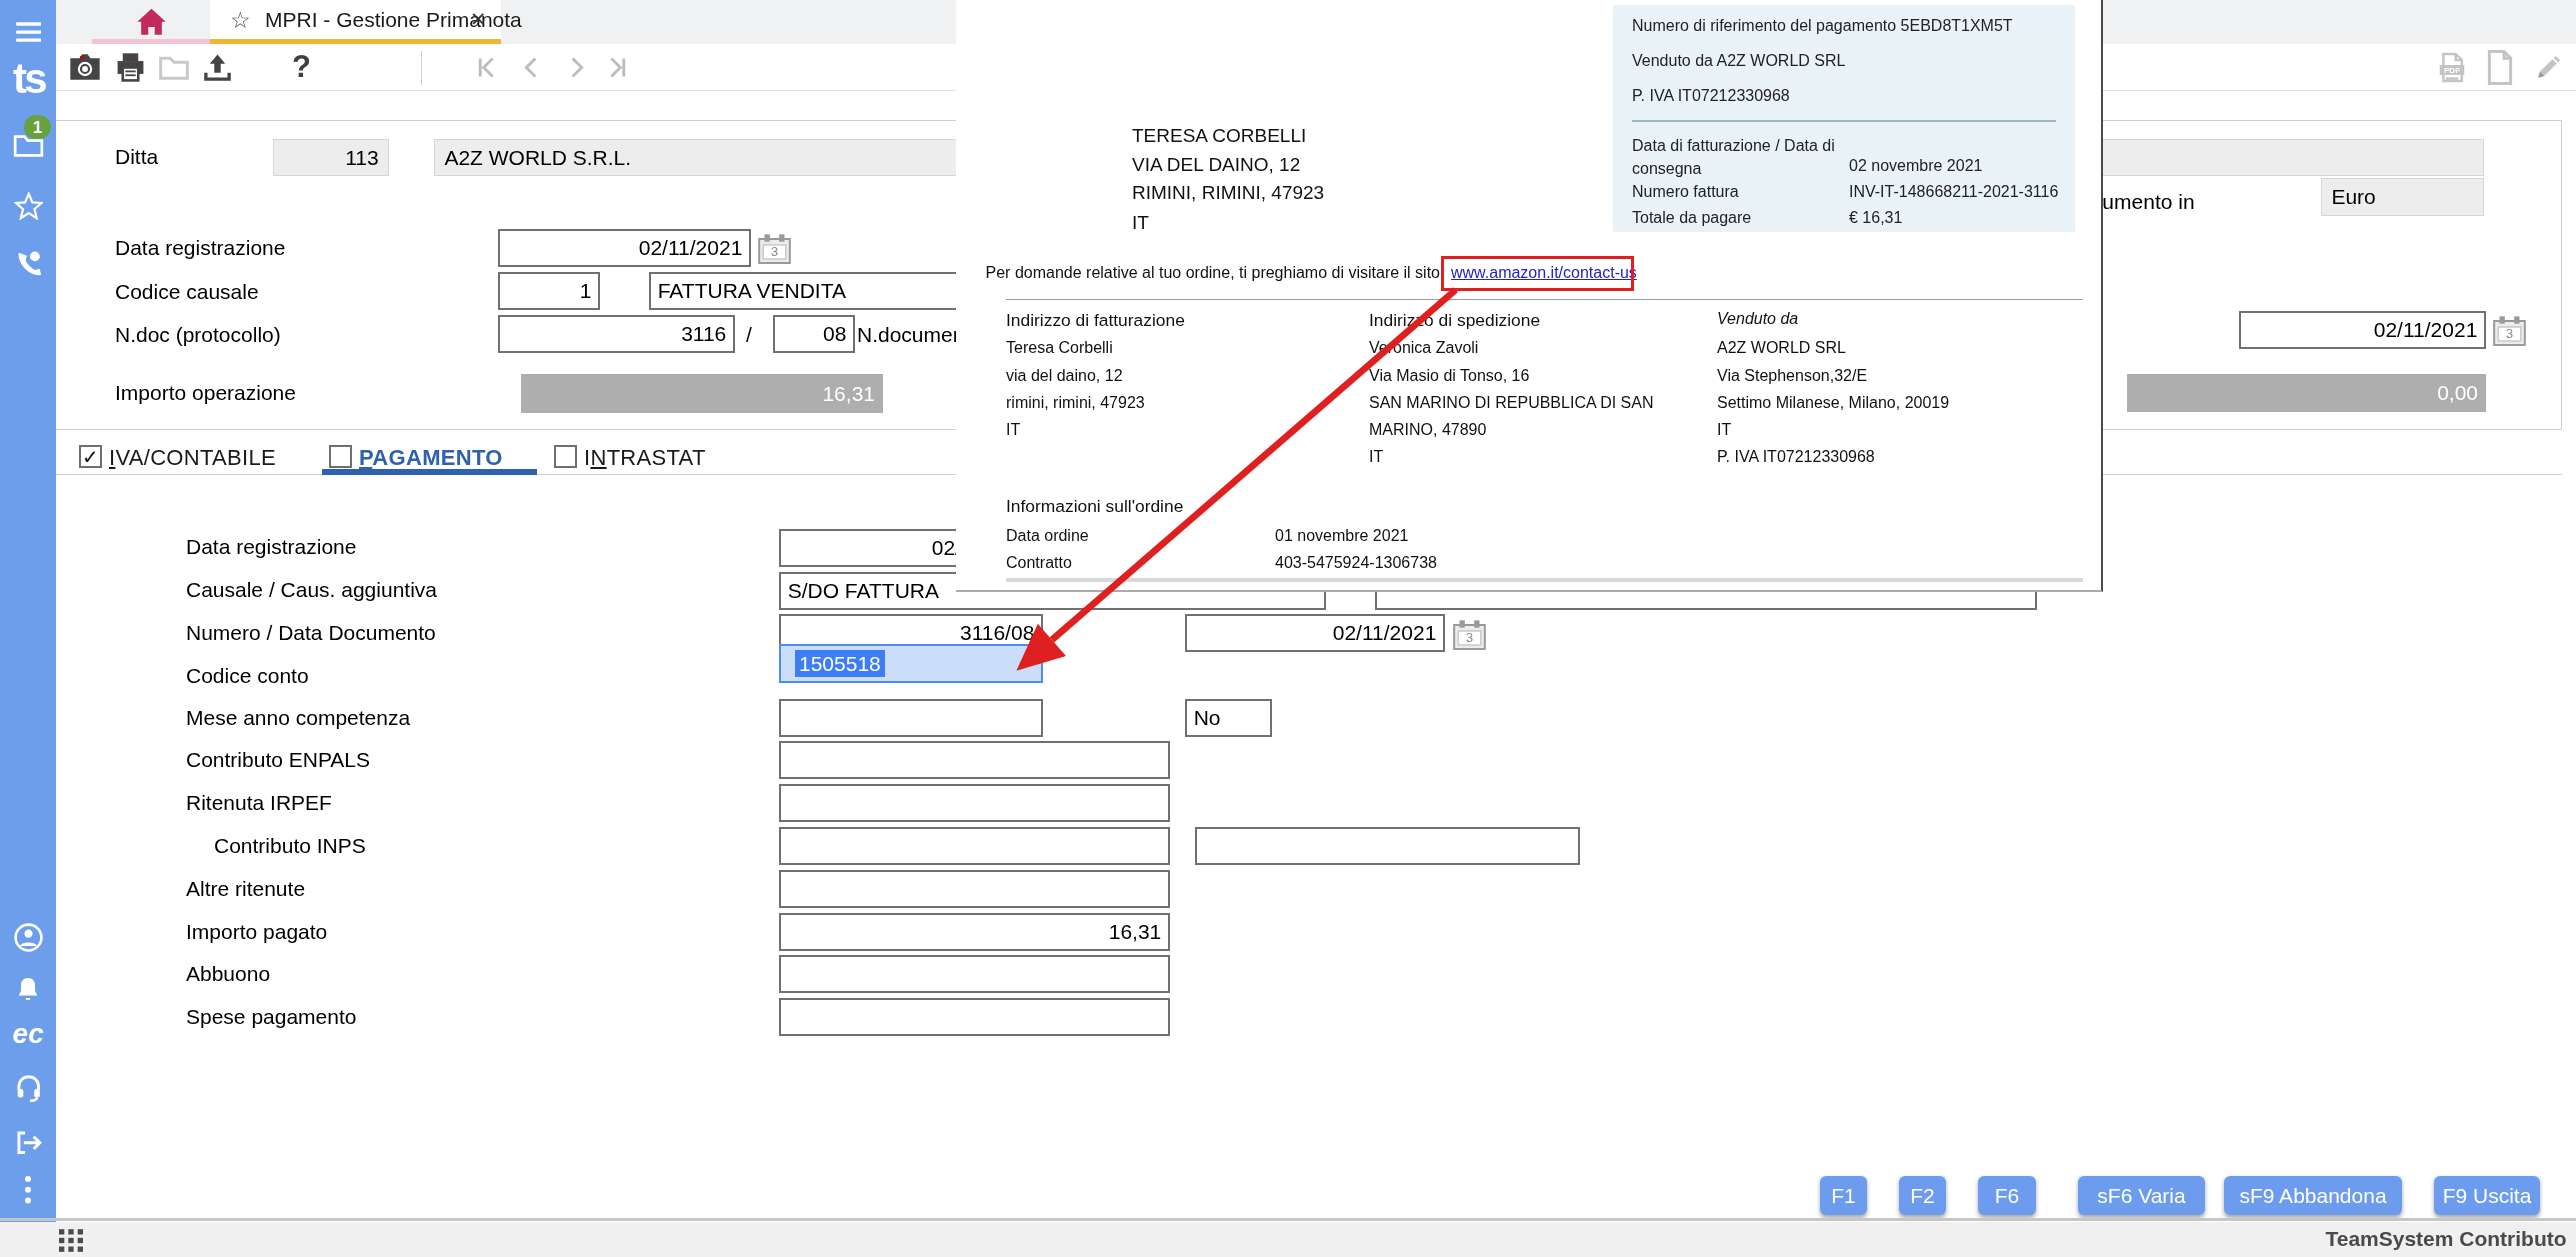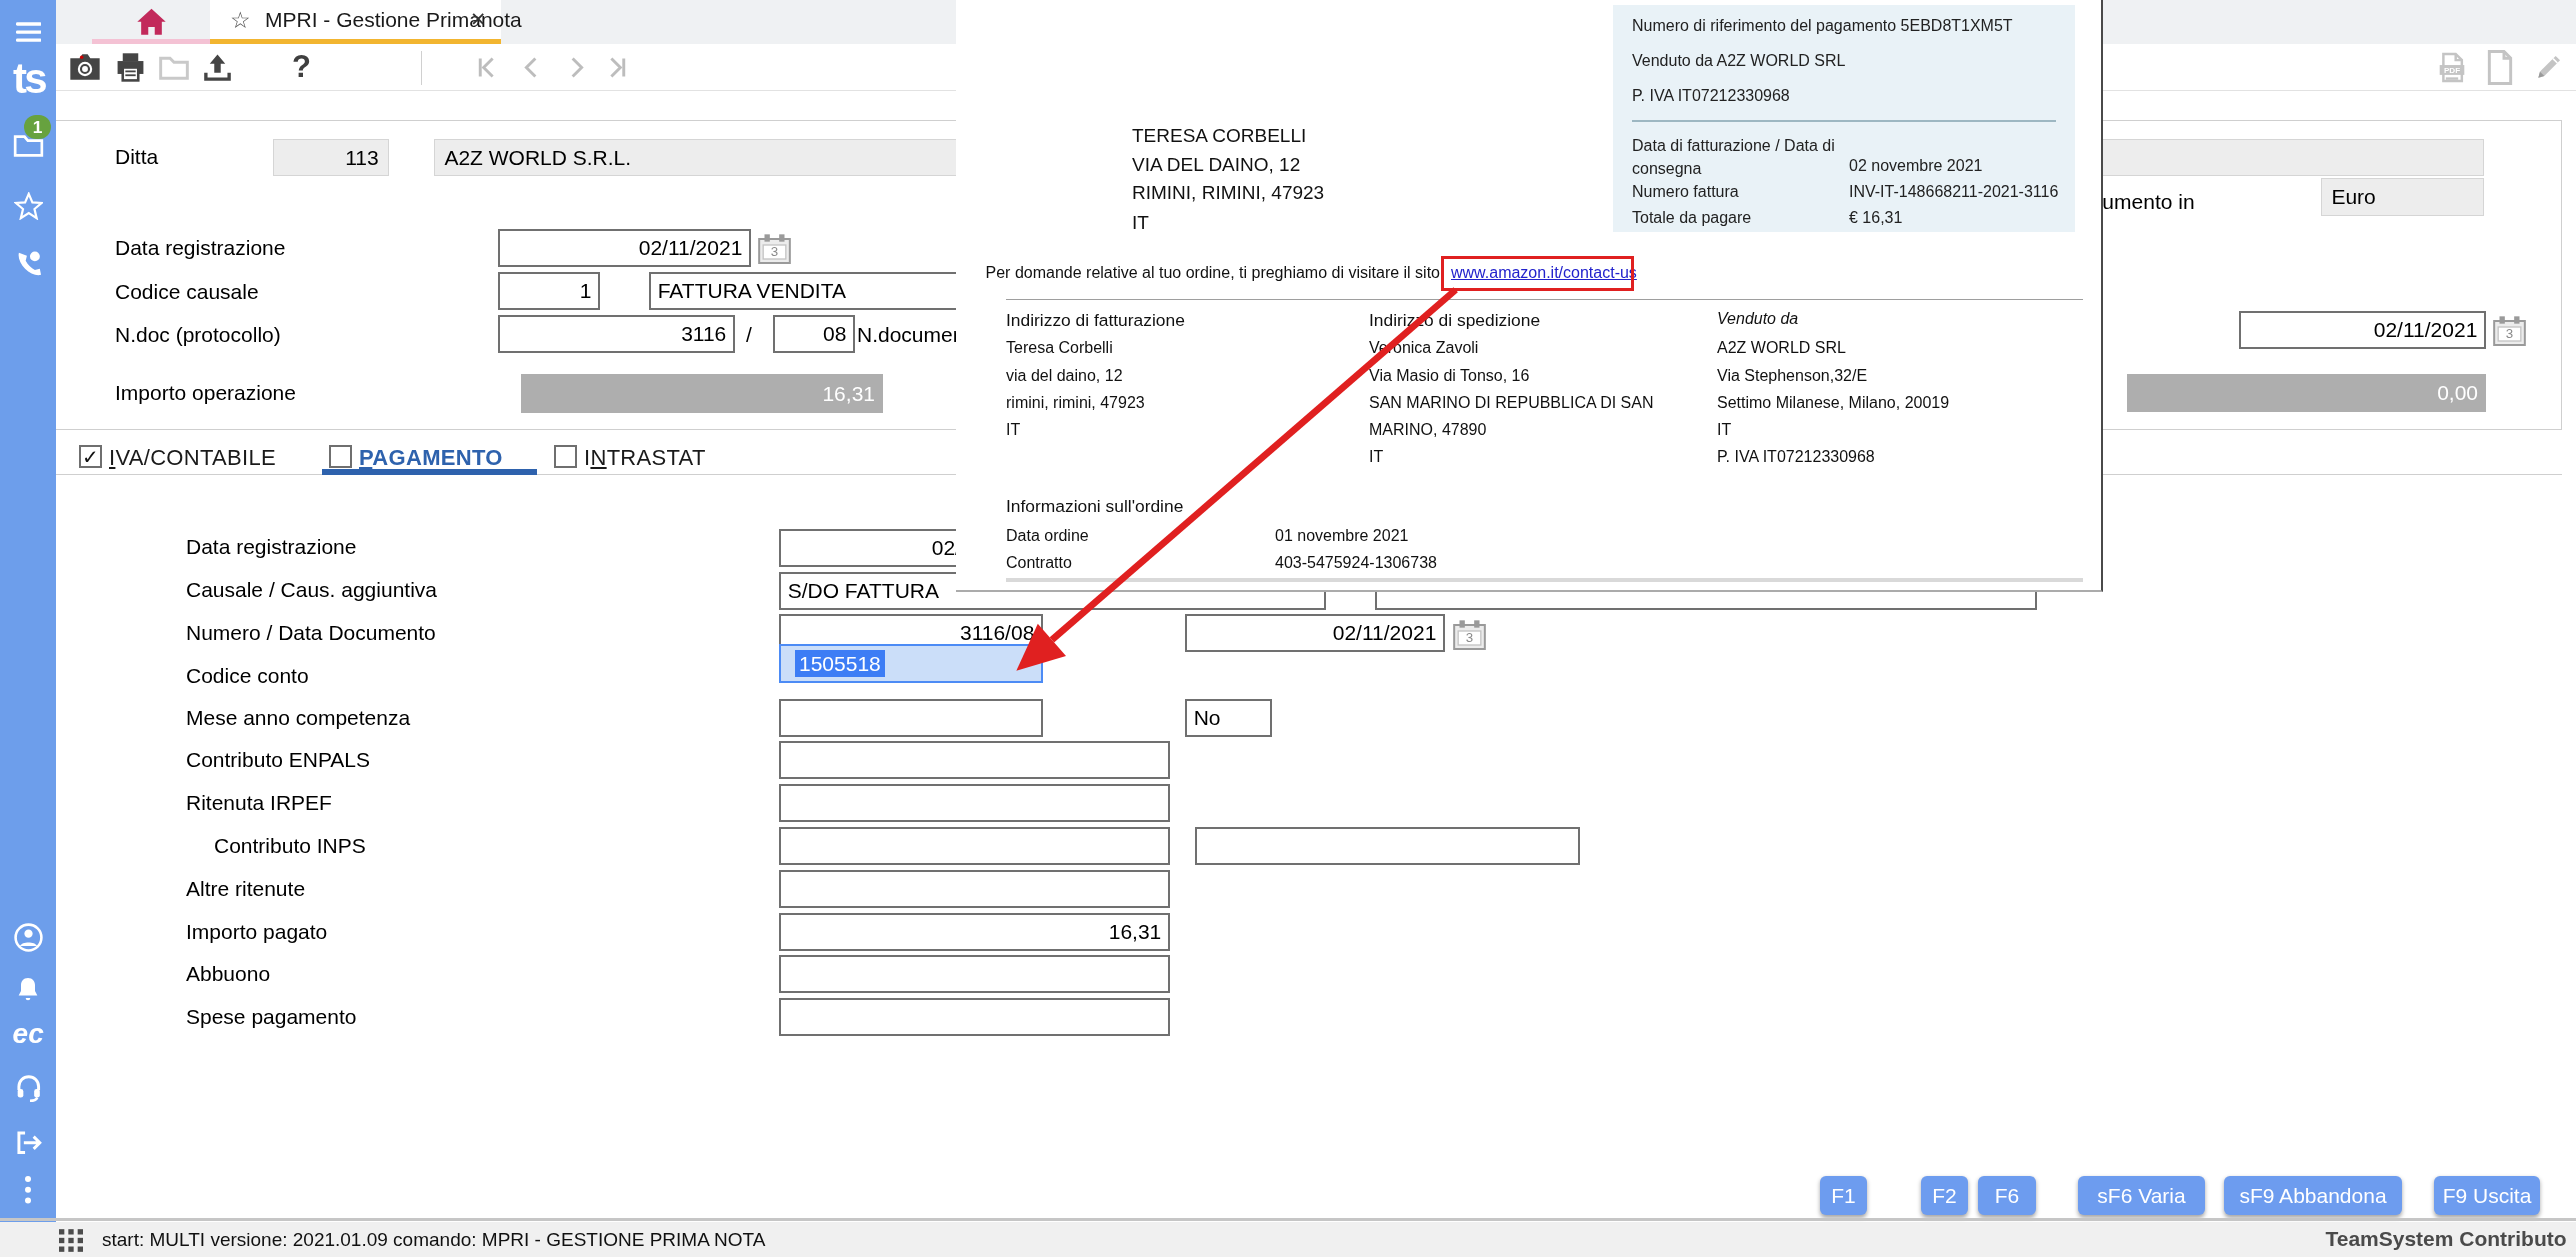--- a/index.html
+++ b/index.html
@@ -320,42 +320,41 @@
   <div class="lbl" style="left:186px; top:920px;">Importo pagato</div>
   <div class="inp r" style="left:779px; top:913px; width:391px; height:38px;">16,31</div>
 
   <div class="lbl" style="left:186px; top:962px;">Abbuono</div>
   <div class="inp" style="left:779px; top:955px; width:391px; height:38px;"></div>
 
   <div class="lbl" style="left:186px; top:1005px;">Spese pagamento</div>
   <div class="inp" style="left:779px; top:998px; width:391px; height:38px;"></div>
 
   <button class="fbtn" style="left:1820px; width:47px;">F1</button>
-  <button class="fbtn" style="left:1899px; width:47px;margin-left:22px;">F2</button>
+  <button class="fbtn" style="left:1899px; width:47px;">F2</button>
   <button class="fbtn" style="left:1978px; width:58px;">F6</button>
   <button class="fbtn" style="left:2078px; width:127px;">sF6 Varia</button>
   <button class="fbtn" style="left:2224px; width:178px;">sF9 Abbandona</button>
   <button class="fbtn" style="left:2434px; width:106px;">F9 Uscita</button>
 
   <div class="abs" style="left:0; top:1218px; width:2576px; height:2.7px; background:#C6C6C6; z-index:45;"></div>
   <div id="statusbar">
     <svg class="abs" style="left:59px; top:6.7px;" width="24" height="23" viewBox="0 0 18 17">
         <g fill="#4C4C4C">
           <rect x="0" y="0" width="4" height="4"></rect>
           <rect x="7" y="0" width="4" height="4"></rect>
           <rect x="14" y="0" width="4" height="4"></rect>
           <rect x="0" y="6.5" width="4" height="4"></rect>
           <rect x="7" y="6.5" width="4" height="4"></rect>
           <rect x="14" y="6.5" width="4" height="4"></rect>
           <rect x="0" y="13" width="4" height="4"></rect>
           <rect x="7" y="13" width="4" height="4"></rect>
           <rect x="14" y="13" width="4" height="4"></rect>
         </g>
       </svg>
-    <span class="abs" style="left:102px; top:7.4px; font-size:19px; color:#111; white-space:nowrap;">start: MULTI versione: 2021.01.09 comando: MPRI - GESTIONE PRIMA NOTA</span>
     <span class="abs" style="right:9.4px; top:5.4px; font-size:21px; font-weight:bold; color:#4A4A4A; white-space:nowrap;">TeamSystem Contributo</span>
   </div>
 
   <div id="invoice">
     <div class="inv" style="left:176px; top:125px; font-size:19px;">TERESA CORBELLI</div>
     <div class="inv" style="left:176px; top:154px; font-size:19px;">VIA DEL DAINO, 12</div>
     <div class="inv" style="left:176px; top:182px; font-size:19px;">RIMINI, RIMINI, 47923</div>
     <div class="inv" style="left:176px; top:212px; font-size:19px;">IT</div>
 
     <div id="pay-box">

